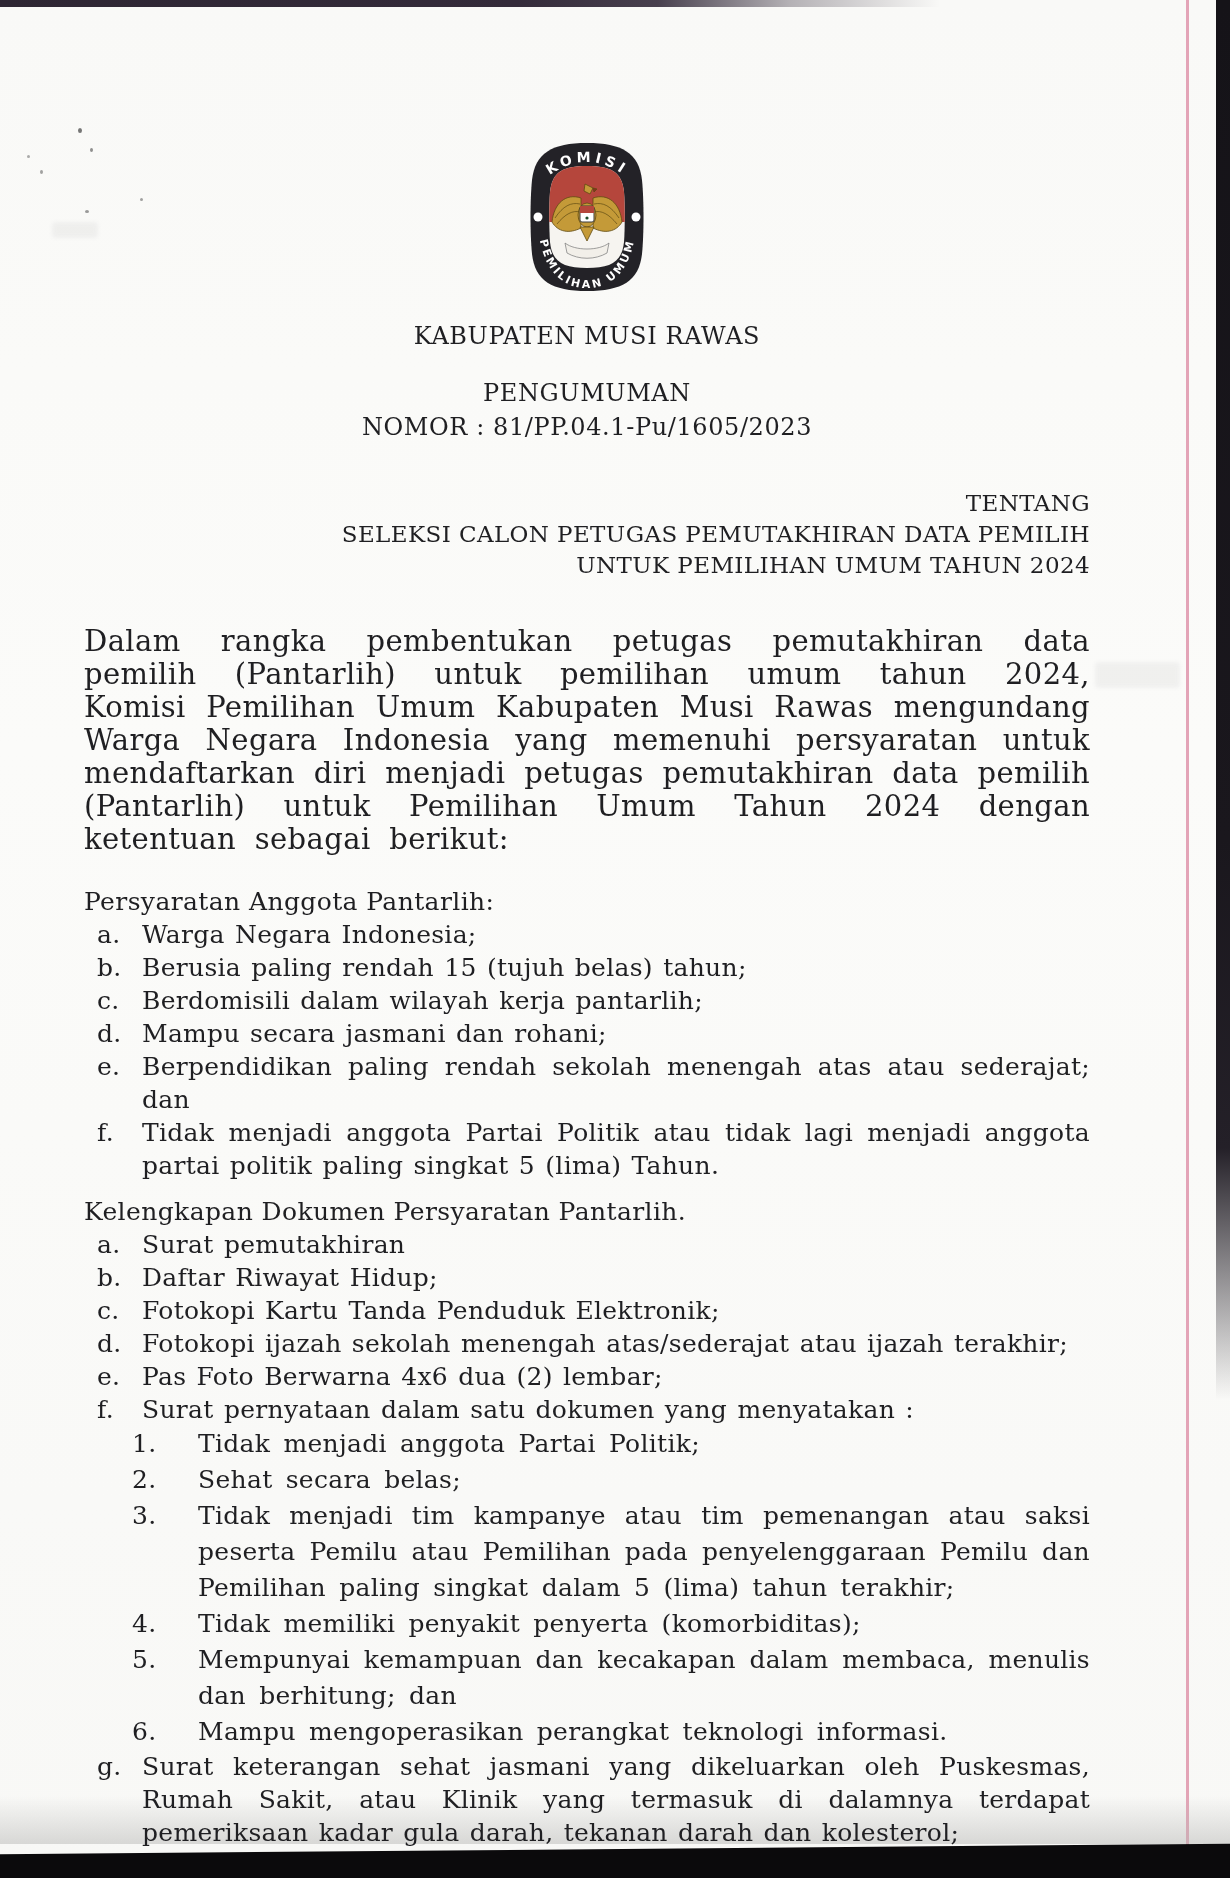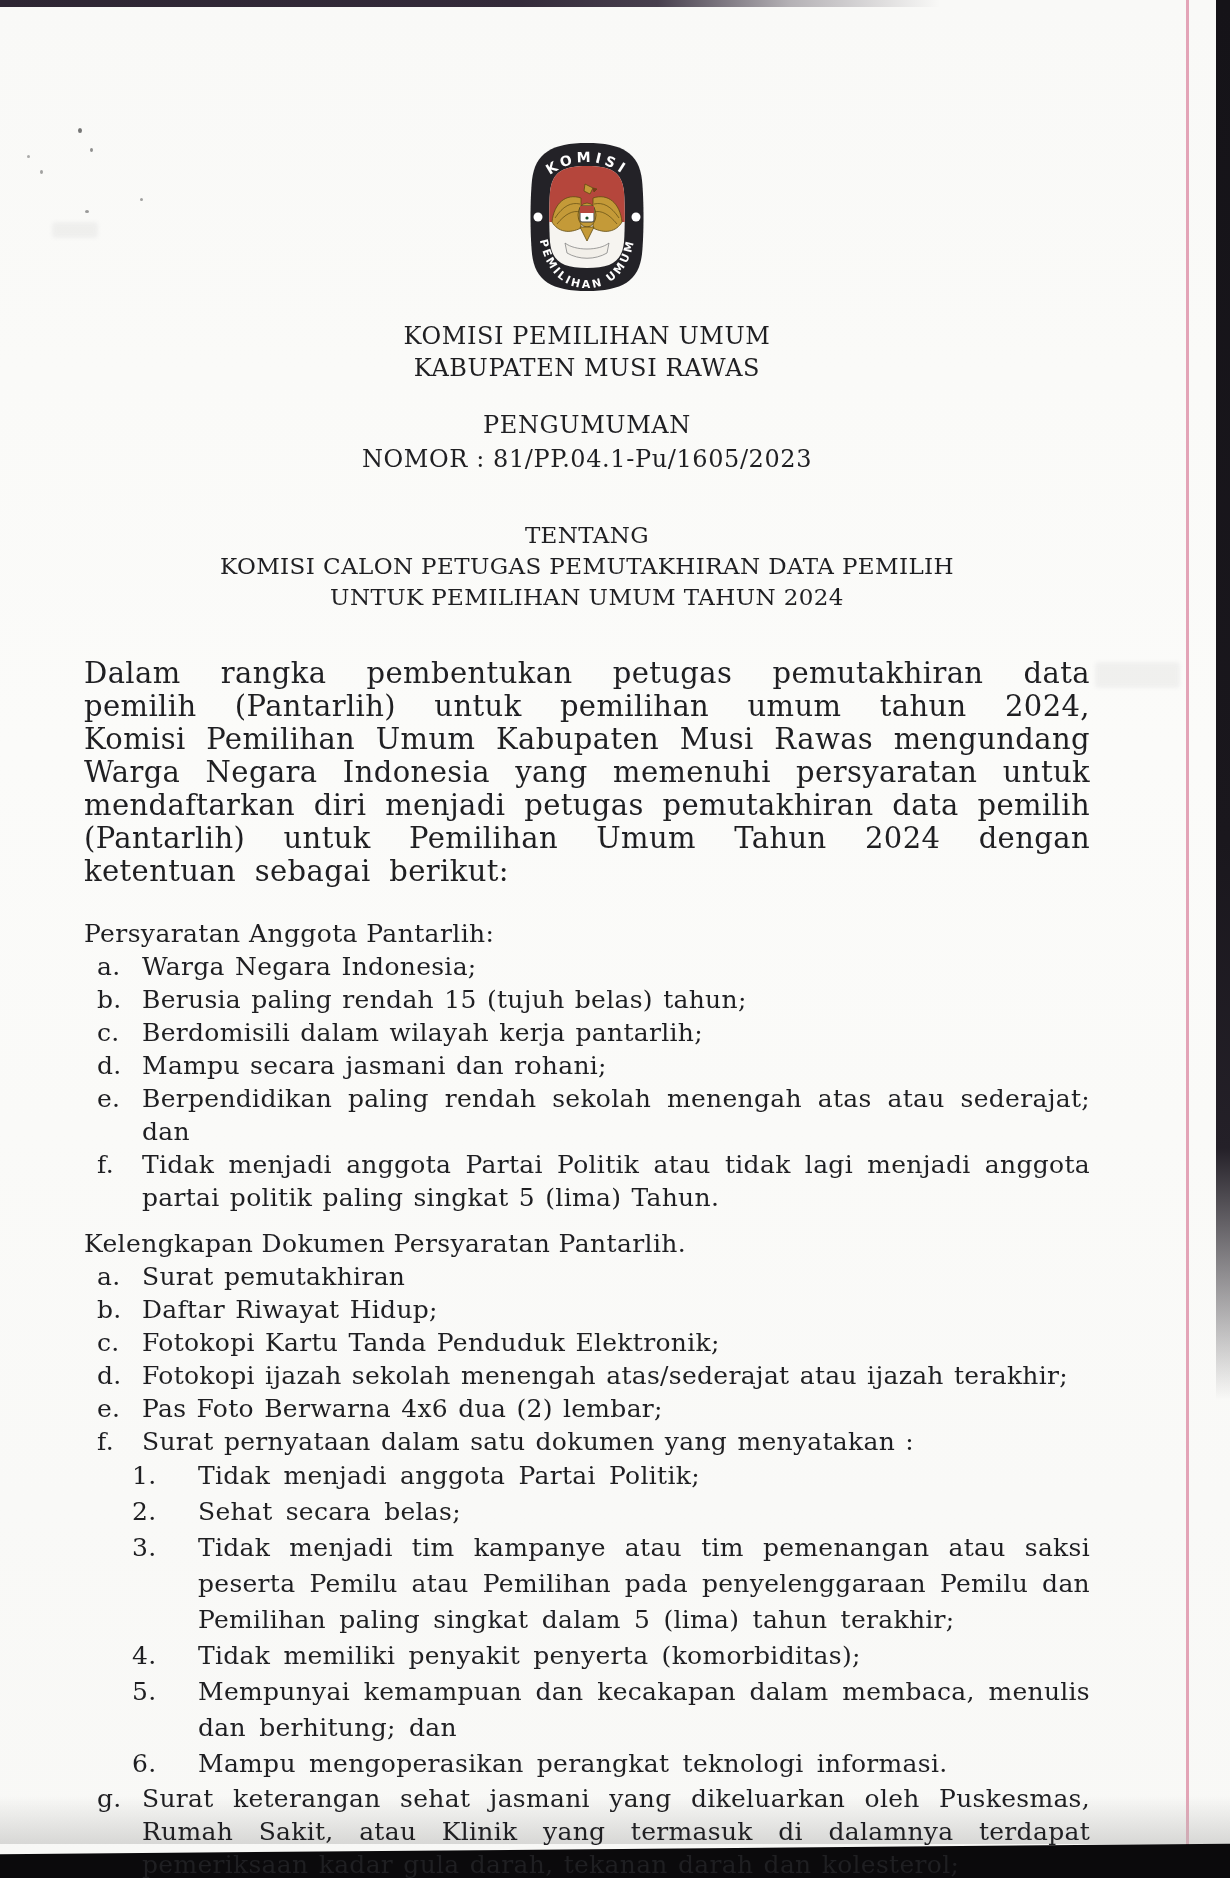--- a/index.html
+++ b/index.html
@@ -28,21 +28,21 @@
 
   
   .content{position:absolute;left:84px;top:0;width:1006px;}
   .center{text-align:center;}
 
   .logo-wrap{margin-top:142px;text-align:center;}
   .logo-wrap svg{display:inline-block;}
 
   .org{margin-top:24px;font-size:24px;line-height:32px;letter-spacing:.6px;}
   .doctype{margin-top:24px;font-size:24px;line-height:34px;letter-spacing:.6px;}
-  .subject{margin-top:44px;font-size:23px;line-height:31px;letter-spacing:.4px;}
+  .subject{margin-top:44px;font-size:23px;line-height:31px;letter-spacing:.4px;text-align:right;}
 
   .intro{margin-top:44px;font-size:29px;line-height:33px;letter-spacing:.4px;
     word-spacing:9px;text-align:justify;}
 
   .sec-heading{margin-top:13px;font-size:25px;line-height:33px;letter-spacing:.4px;}
 
   .list{font-size:25px;line-height:33px;letter-spacing:.3px;}
   .li{display:flex;padding-left:13px;}
   .li .marker{flex:0 0 45px;}
   .li .li-text{flex:1;text-align:justify;word-spacing:2px;}
@@ -116,32 +116,31 @@
         <text font-family="DejaVu Sans, sans-serif" font-size="14" font-weight="bold" fill="#ffffff" letter-spacing="4">
           <textPath href="#arcTop" startOffset="50%" text-anchor="middle">KOMISI</textPath>
         </text>
         <text font-family="DejaVu Sans, sans-serif" font-size="11" font-weight="bold" fill="#ffffff" letter-spacing="2.5">
           <textPath href="#arcBot" startOffset="50%" text-anchor="middle">PEMILIHAN UMUM</textPath>
         </text>
       </svg>
     </div>
 
     <div class="org center">
-      <div>KOMISI PEMILIHAN UMUM</div>
       <div>KABUPATEN MUSI RAWAS</div>
     </div>
 
     <div class="doctype center">
       <div>PENGUMUMAN</div>
       <div>NOMOR : 81/PP.04.1-Pu/1605/2023</div>
     </div>
 
     <div class="subject center">
       <div>TENTANG</div>
-      <div>KOMISI CALON PETUGAS PEMUTAKHIRAN DATA PEMILIH</div>
+      <div>SELEKSI CALON PETUGAS PEMUTAKHIRAN DATA PEMILIH</div>
       <div>UNTUK PEMILIHAN UMUM TAHUN 2024</div>
     </div>
 
     <p class="intro">Dalam rangka pembentukan petugas pemutakhiran data pemilih (Pantarlih) untuk pemilihan umum tahun 2024, Komisi Pemilihan Umum Kabupaten Musi Rawas mengundang Warga Negara Indonesia yang memenuhi persyaratan untuk mendaftarkan diri menjadi petugas pemutakhiran data pemilih (Pantarlih) untuk Pemilihan Umum Tahun 2024 dengan ketentuan sebagai berikut:</p>
 
     <div class="sec-heading">Persyaratan Anggota Pantarlih:</div>
     <div class="list">
       <div class="li">
         <span class="marker">a.</span>
         <span class="li-text">Warga Negara Indonesia;</span>

